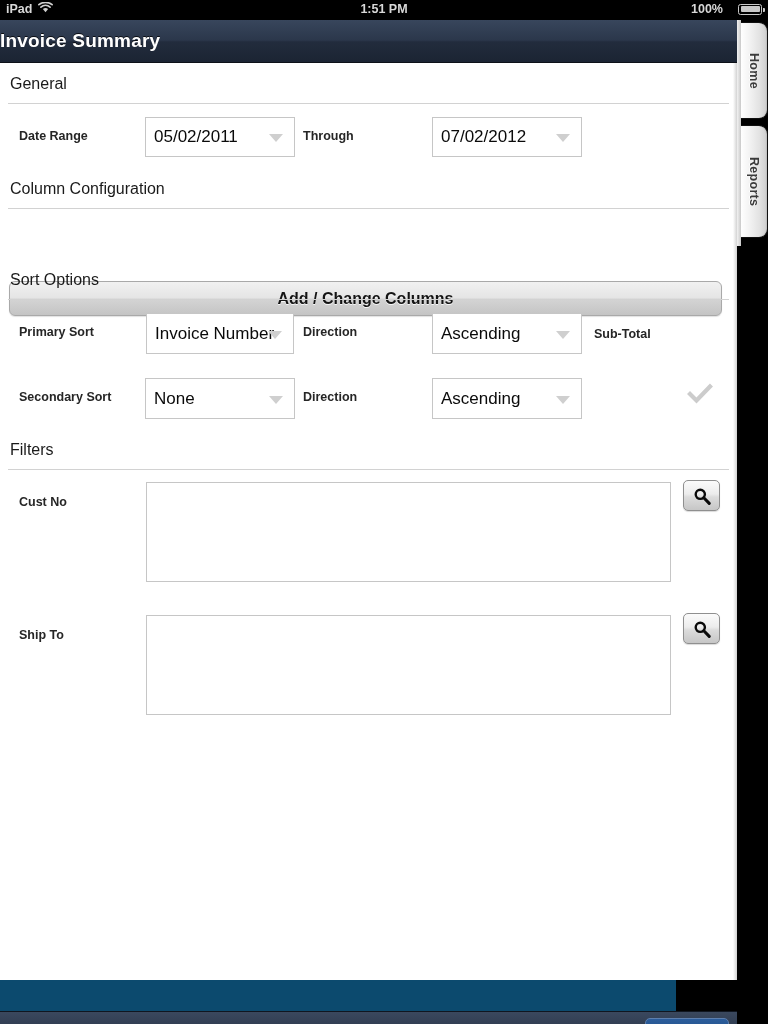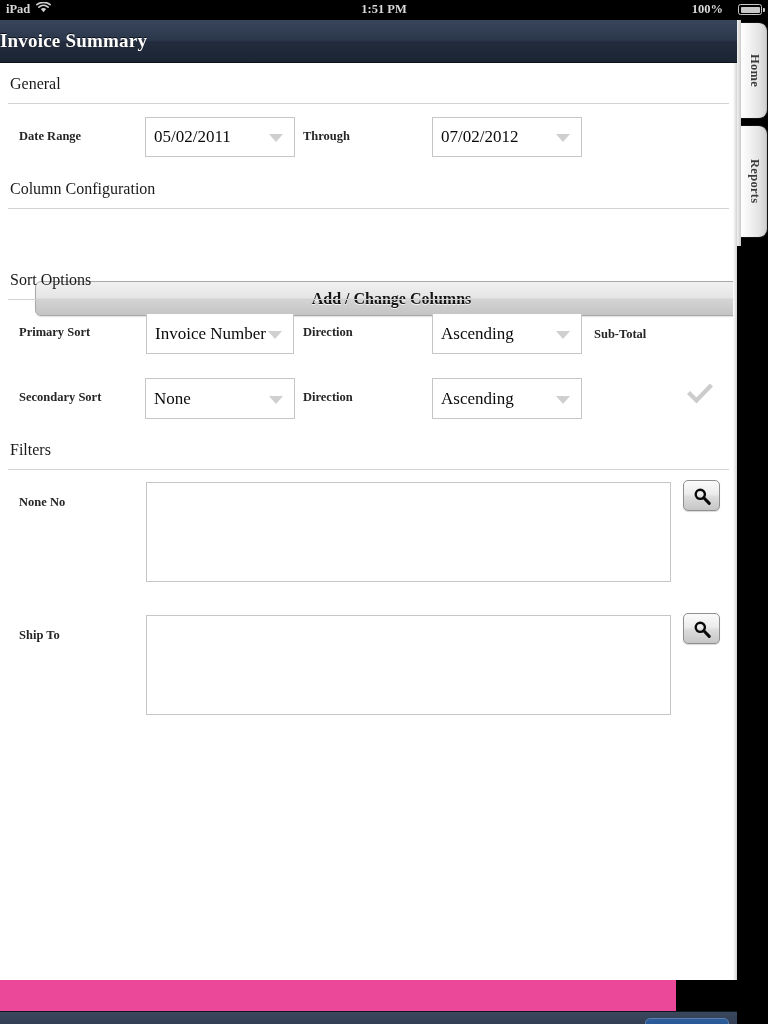--- a/index.html
+++ b/index.html
@@ -9,22 +9,21 @@
     height: 1024px;
     overflow: hidden;
     background: #000;
     font-family: "Liberation Sans", sans-serif;
   }
 
   #screen {
     position: relative;
     width: 676px;
     height: 1024px;
-    background: #ec4899;
-    font-family: Liberation Serif, serif;
+    background: #0c4a6e;
   }
 
   
   #status-bar {
     position: absolute;
     left: 0; top: 0;
     width: 768px; height: 20px;
     background: #000;
     color: #d8d8d8;
     font-size: 12.5px;
@@ -190,21 +189,20 @@
     left: 9px; top: 218px;
     width: 713px; height: 35px;
     border: 1px solid #a9a9a9;
     border-radius: 6px;
     background: linear-gradient(to bottom, #f1f1f1 0%, #e5e5e5 48%, #d4d4d4 52%, #c4c4c4 100%);
     font-size: 16px; font-weight: bold;
     color: #141414;
     text-shadow: 0 1px 0 rgba(255,255,255,.8);
     display: flex; align-items: center; justify-content: center;
     box-shadow: 0 1px 1px rgba(0,0,0,.12);
-    margin-left: 26px;
   }
 
   
   #sub-total-check {
     position: absolute;
     left: 687px; top: 318px;
     width: 26px; height: 26px;
   }
 
   
@@ -344,21 +342,21 @@
     <div class="field-label" style="left:303px; top:327px">Direction</div>
 
     <div class="dropdown" style="left:432px; top:315px; width:150px; height:41px">
       <span class="dropdown-value">Ascending</span>
       <span class="dropdown-arrow"></span>
     </div>
 
     <div class="section-header" style="top:378px">Filters</div>
     <div class="section-rule" style="top:406px"></div>
 
-    <div class="field-label" style="left:19px; top:432px">None No</div>
+    <div class="field-label" style="left:19px; top:432px">Cust No</div>
     <div class="filter-box" style="left:146px; top:419px; width:525px; height:100px"></div>
     <div class="search-btn" style="left:683px; top:417px">
       <svg width="18" height="18" viewBox="0 0 18 18">
         <circle cx="7.3" cy="7.3" r="4.6" stroke="#0a0a0a" stroke-width="2.4" fill="none"></circle>
         <line x1="10.8" y1="10.8" x2="16.2" y2="16.4" stroke="#0a0a0a" stroke-width="3" stroke-linecap="round"></line>
       </svg>
     </div>
 
     <div class="field-label" style="left:19px; top:565px">Ship To</div>
     <div class="filter-box" style="left:146px; top:552px; width:525px; height:100px"></div>

